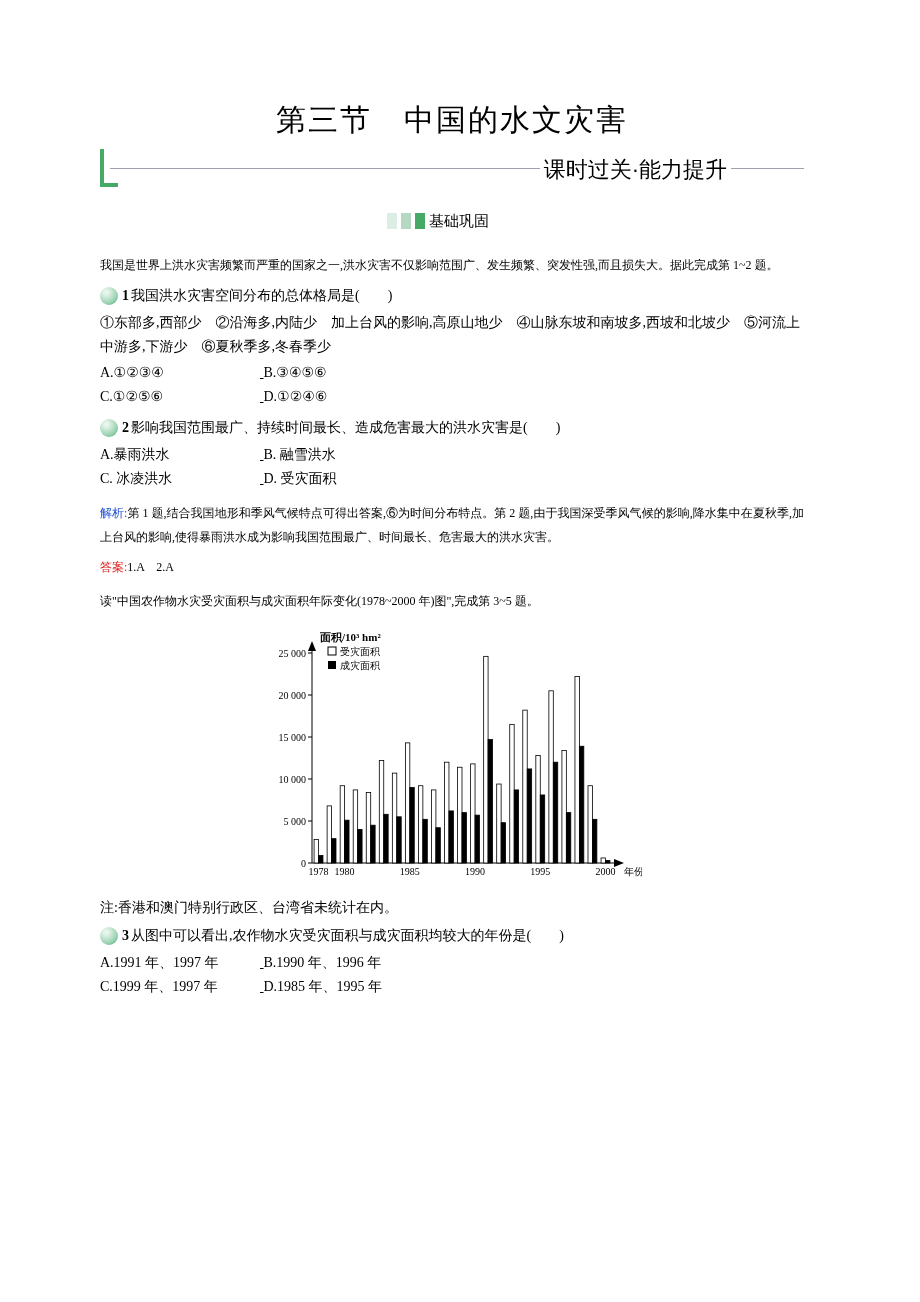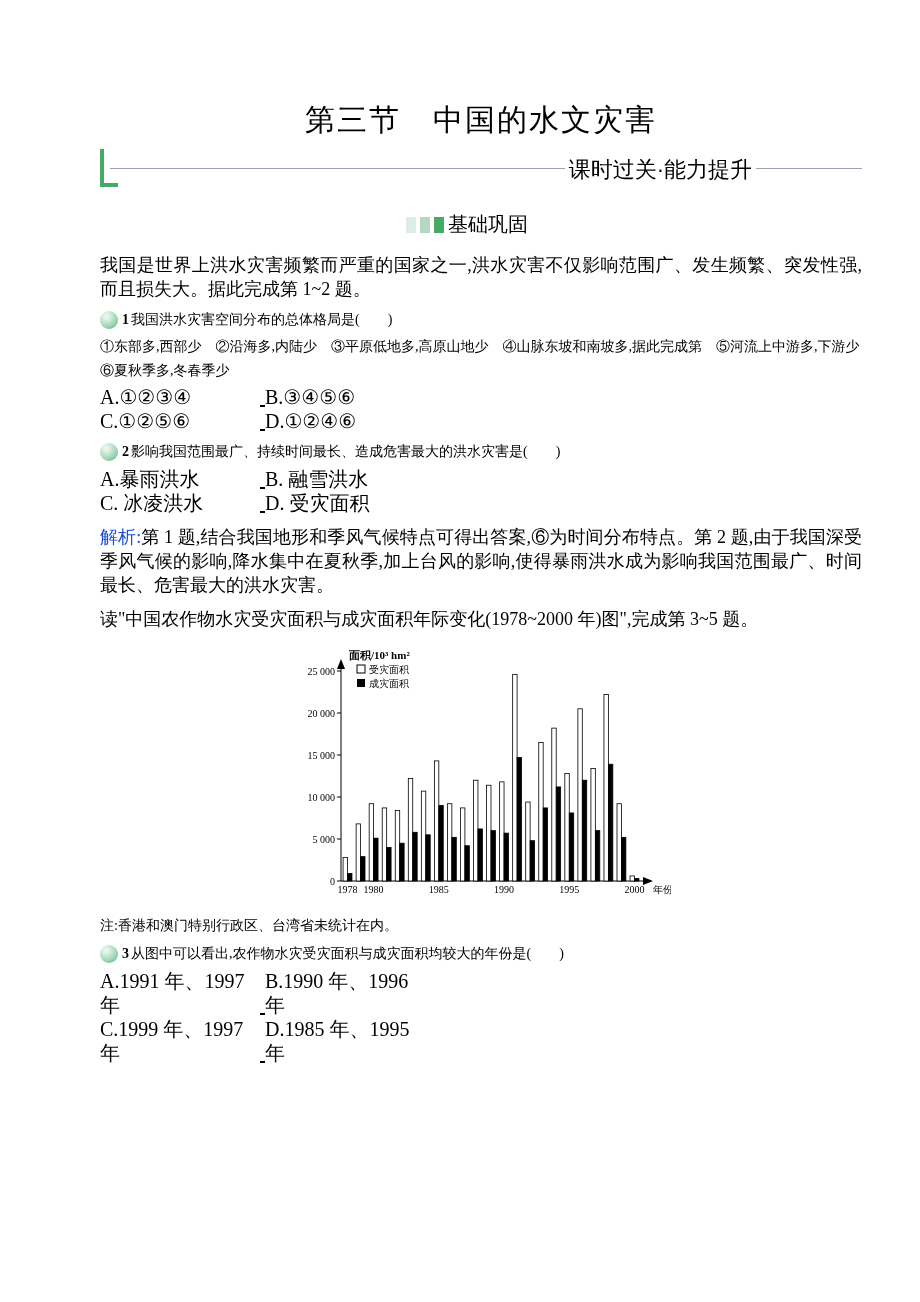--- a/index.html
+++ b/index.html
@@ -5,21 +5,21 @@
   body {
     margin: 0;
     padding: 0;
     background: #ffffff;
     font-family: "SimSun", "宋体", serif;
     color: #000;
   }
   .page {
     width: 920px;
     min-height: 1302px;
-    padding: 100px 58px 40px 100px;
+    padding: 100px 116px 40px 100px;
     box-sizing: border-box;
     position: relative;
   }
   .title {
     font-size: 30px;
     text-align: center;
     font-family: "SimHei", "黑体", sans-serif;
     margin-bottom: 10px;
     letter-spacing: 2px;
   }
@@ -39,21 +39,21 @@
     position: absolute;
     left: 0;
     bottom: 0;
     width: 14px;
     height: 34px;
     border-left: 4px solid #4a6;
     border-bottom: 4px solid #4a6;
   }
   .hr-label {
     position: absolute;
-    right: 106px;
+    right: 73px;
     top: 4px;
     background: #fff;
     padding: 0 4px;
     font-size: 22px;
     font-family: "SimHei", "黑体", sans-serif;
   }
   .section-header {
     text-align: center;
     margin: 16px 0 16px 0;
     position: relative;
@@ -62,26 +62,26 @@
   .section-bar {
     display:inline-block;
     width:10px;
     height:16px;
     background:#4a6;
     margin-right:4px;
     vertical-align:middle;
     box-shadow: -14px 0 0 #b5d8c2, -28px 0 0 #dceee4;
   }
   .section-title {
-    font-size: 20px;
+    font-size: 15px;
     font-family: "SimHei","黑体",sans-serif;
     vertical-align: middle;
   }
   .paragraph {
-    font-size: 18px;
+    font-size: 12px;
     line-height: 24px;
     margin: 10px 0;
     text-align: justify;
   }
   .question-block {
     margin: 10px 0;
   }
   .q-line {
     display: flex;
     align-items: center;
@@ -101,21 +101,21 @@
     font-size: 14px;
     margin-right: 2px;
   }
   .q-text { flex: 1; }
   .sub-line {
     font-size: 14px;
     line-height: 24px;
     margin: 2px 0 2px 0;
   }
   .options-row {
-    font-size: 20px;
+    font-size: 14px;
     line-height: 24px;
     text-decoration: underline;
   }
   .opt-col2 { display:inline-block; width:160px; }
   .jiexi { color:#1d4ed8; }
   .daan { color:#d22; }
   .chart-wrap {
     text-align:center;
     margin: 6px 0;
   }
@@ -139,21 +139,21 @@
 </div>
 
 <div class="paragraph">我国是世界上洪水灾害频繁而严重的国家之一,洪水灾害不仅影响范围广、发生频繁、突发性强,而且损失大。据此完成第 1~2 题。</div>
 
 <div class="question-block">
   <div class="q-line">
     <span class="q-icon"></span>
     <span class="q-num">1</span>
     <span class="q-text">我国洪水灾害空间分布的总体格局是(　　)</span>
   </div>
-  <div class="sub-line">①东部多,西部少　②沿海多,内陆少　③平原低地多,高原山地少　④山脉东坡和南坡多,据此完成第　⑤河流上中游多,下游少　⑥夏秋季多,冬春季少</div>
+  <div class="sub-line">①东部多,西部少　②沿海多,内陆少　加上台风的影响,高原山地少　④山脉东坡和南坡多,西坡和北坡少　⑤河流上中游多,下游少　⑥夏秋季多,冬春季少</div>
   <div class="options-row">
     <span class="opt-col2">A.①②③④</span>
     <span class="opt-col2">B.③④⑤⑥</span>
   </div>
   <div class="options-row">
     <span class="opt-col2">C.①②⑤⑥</span>
     <span class="opt-col2">D.①②④⑥</span>
   </div>
 </div>
 
@@ -168,20 +168,23 @@
     <span class="opt-col2">B. 融雪洪水</span>
   </div>
   <div class="options-row">
     <span class="opt-col2">C. 冰凌洪水</span>
     <span class="opt-col2">D. 受灾面积</span>
   </div>
 </div>
 
 <div class="paragraph">
   <span class="jiexi">解析:</span><span>第 1 题,结合我国地形和季风气候特点可得出答案,⑥为时间分布特点。第 2 题,由于我国深受季风气候的影响,降水集中在夏秋季,加上台风的影响,使得暴雨洪水成为影响我国范围最广、时间最长、危害最大的洪水灾害。</span>
+</div>
+<div class="paragraph" style="margin-top:-4px;">
+  <span class="daan">答案:</span><span>1.A　2.A</span>
 </div>
 
 <div class="paragraph">读"中国农作物水灾受灾面积与成灾面积年际变化(1978~2000 年)图",完成第 3~5 题。</div>
 
 <div class="chart-wrap">
   <svg id="chart-svg" width="380" height="270">
         <line x1="50" y1="24" x2="50" y2="240" stroke="#000"></line>
         <polygon points="50,18 46,28 54,28" fill="#000"></polygon>
         <line x1="46" y1="240" x2="50" y2="240" stroke="#000"></line>
         <text x="44" y="244" text-anchor="end" font-size="10">0</text>

